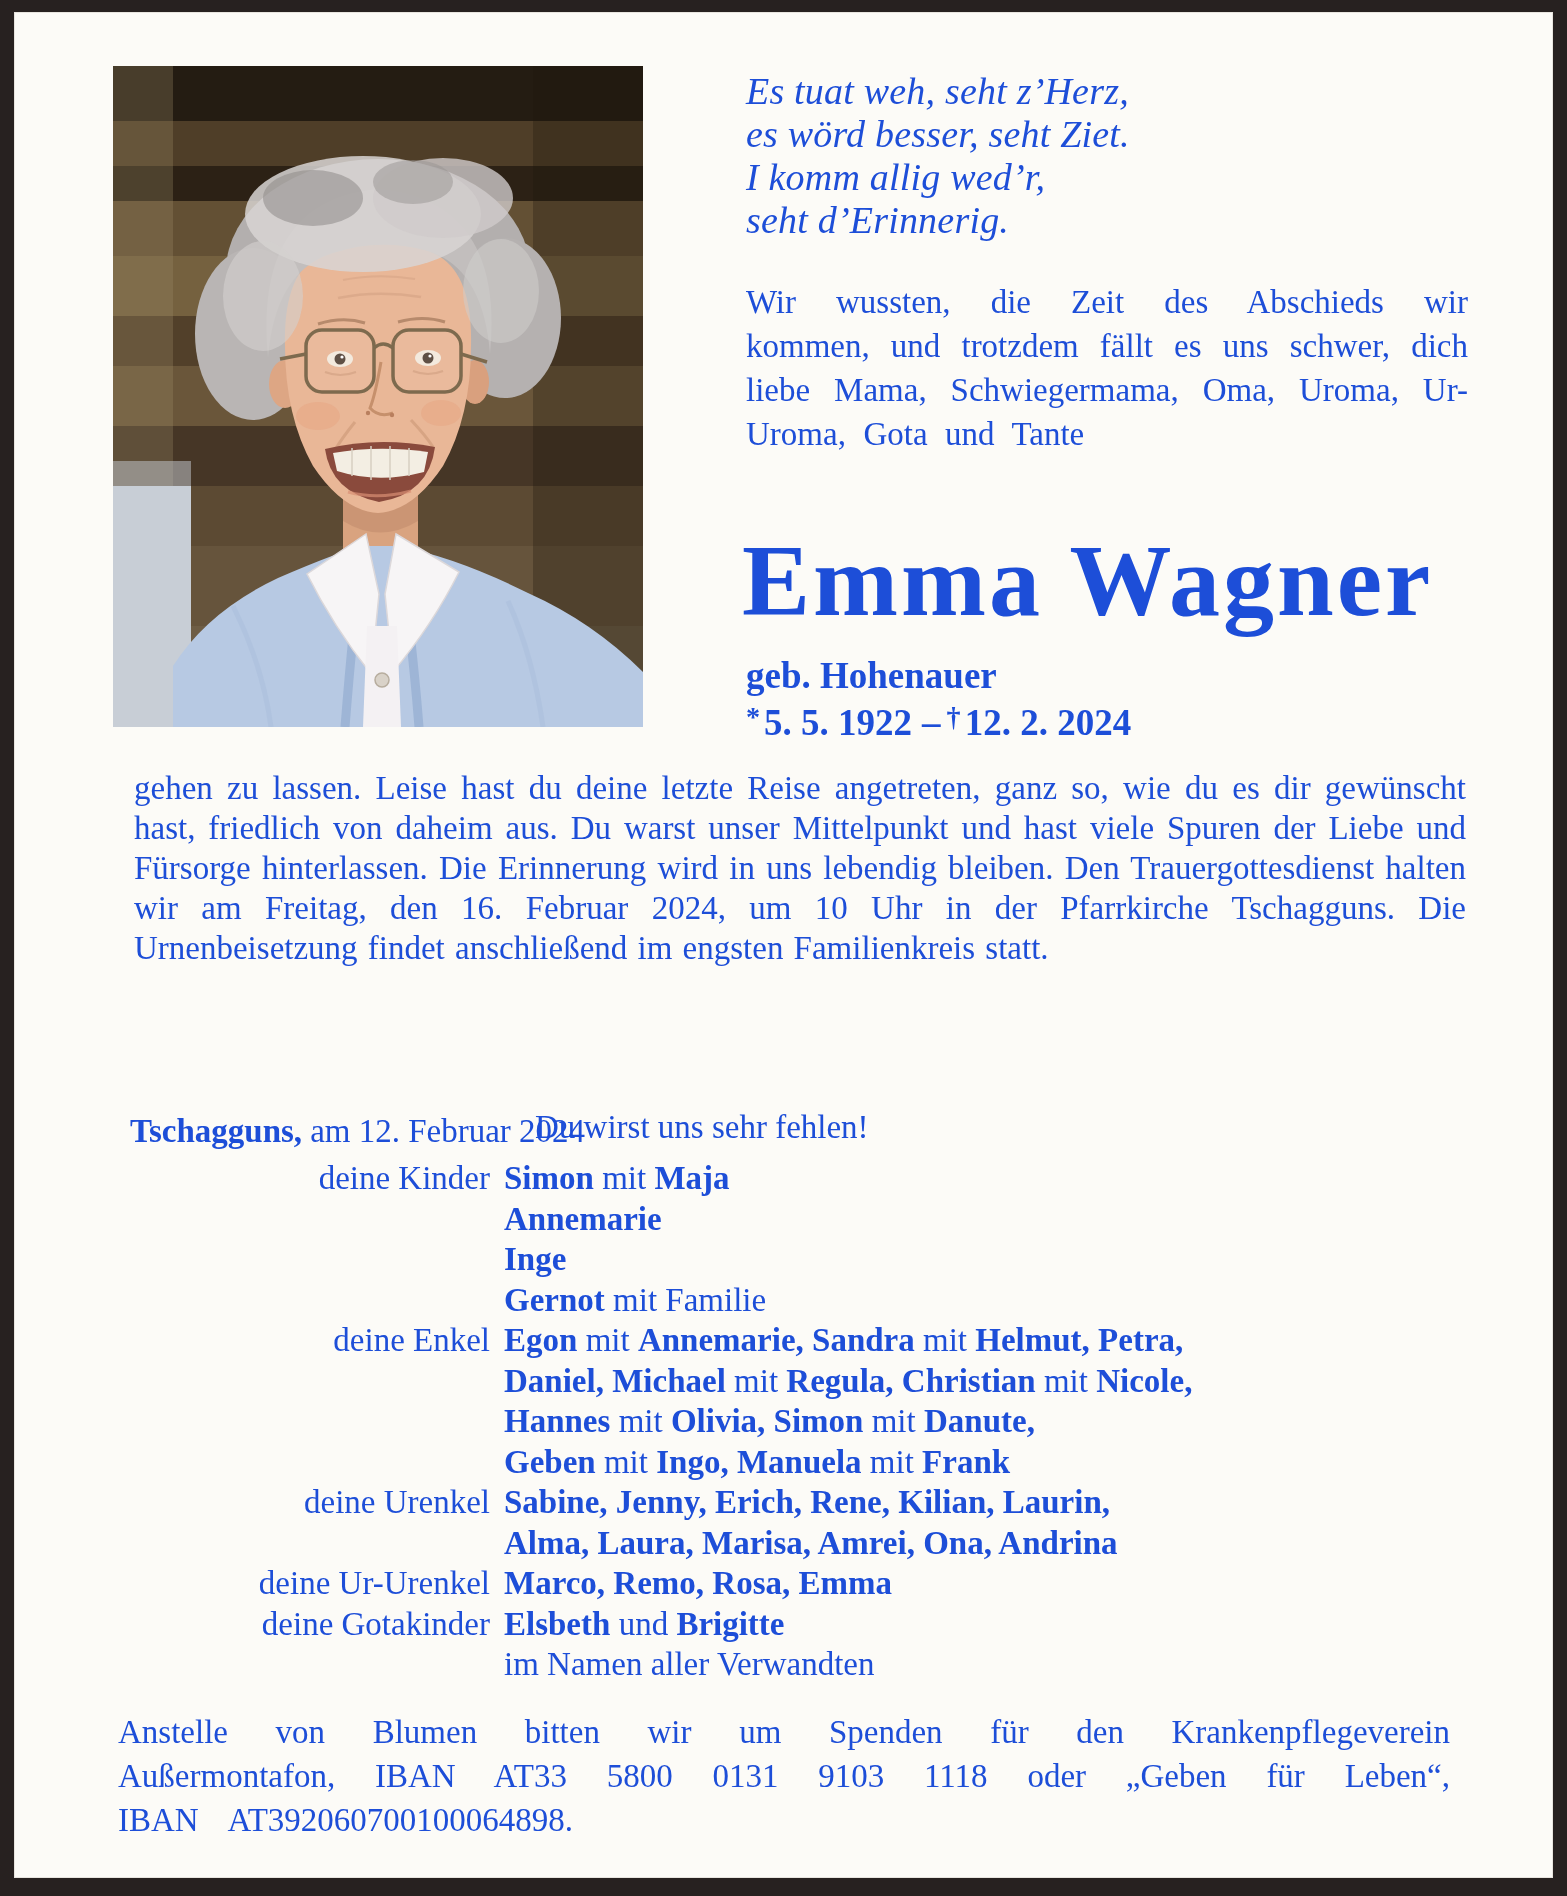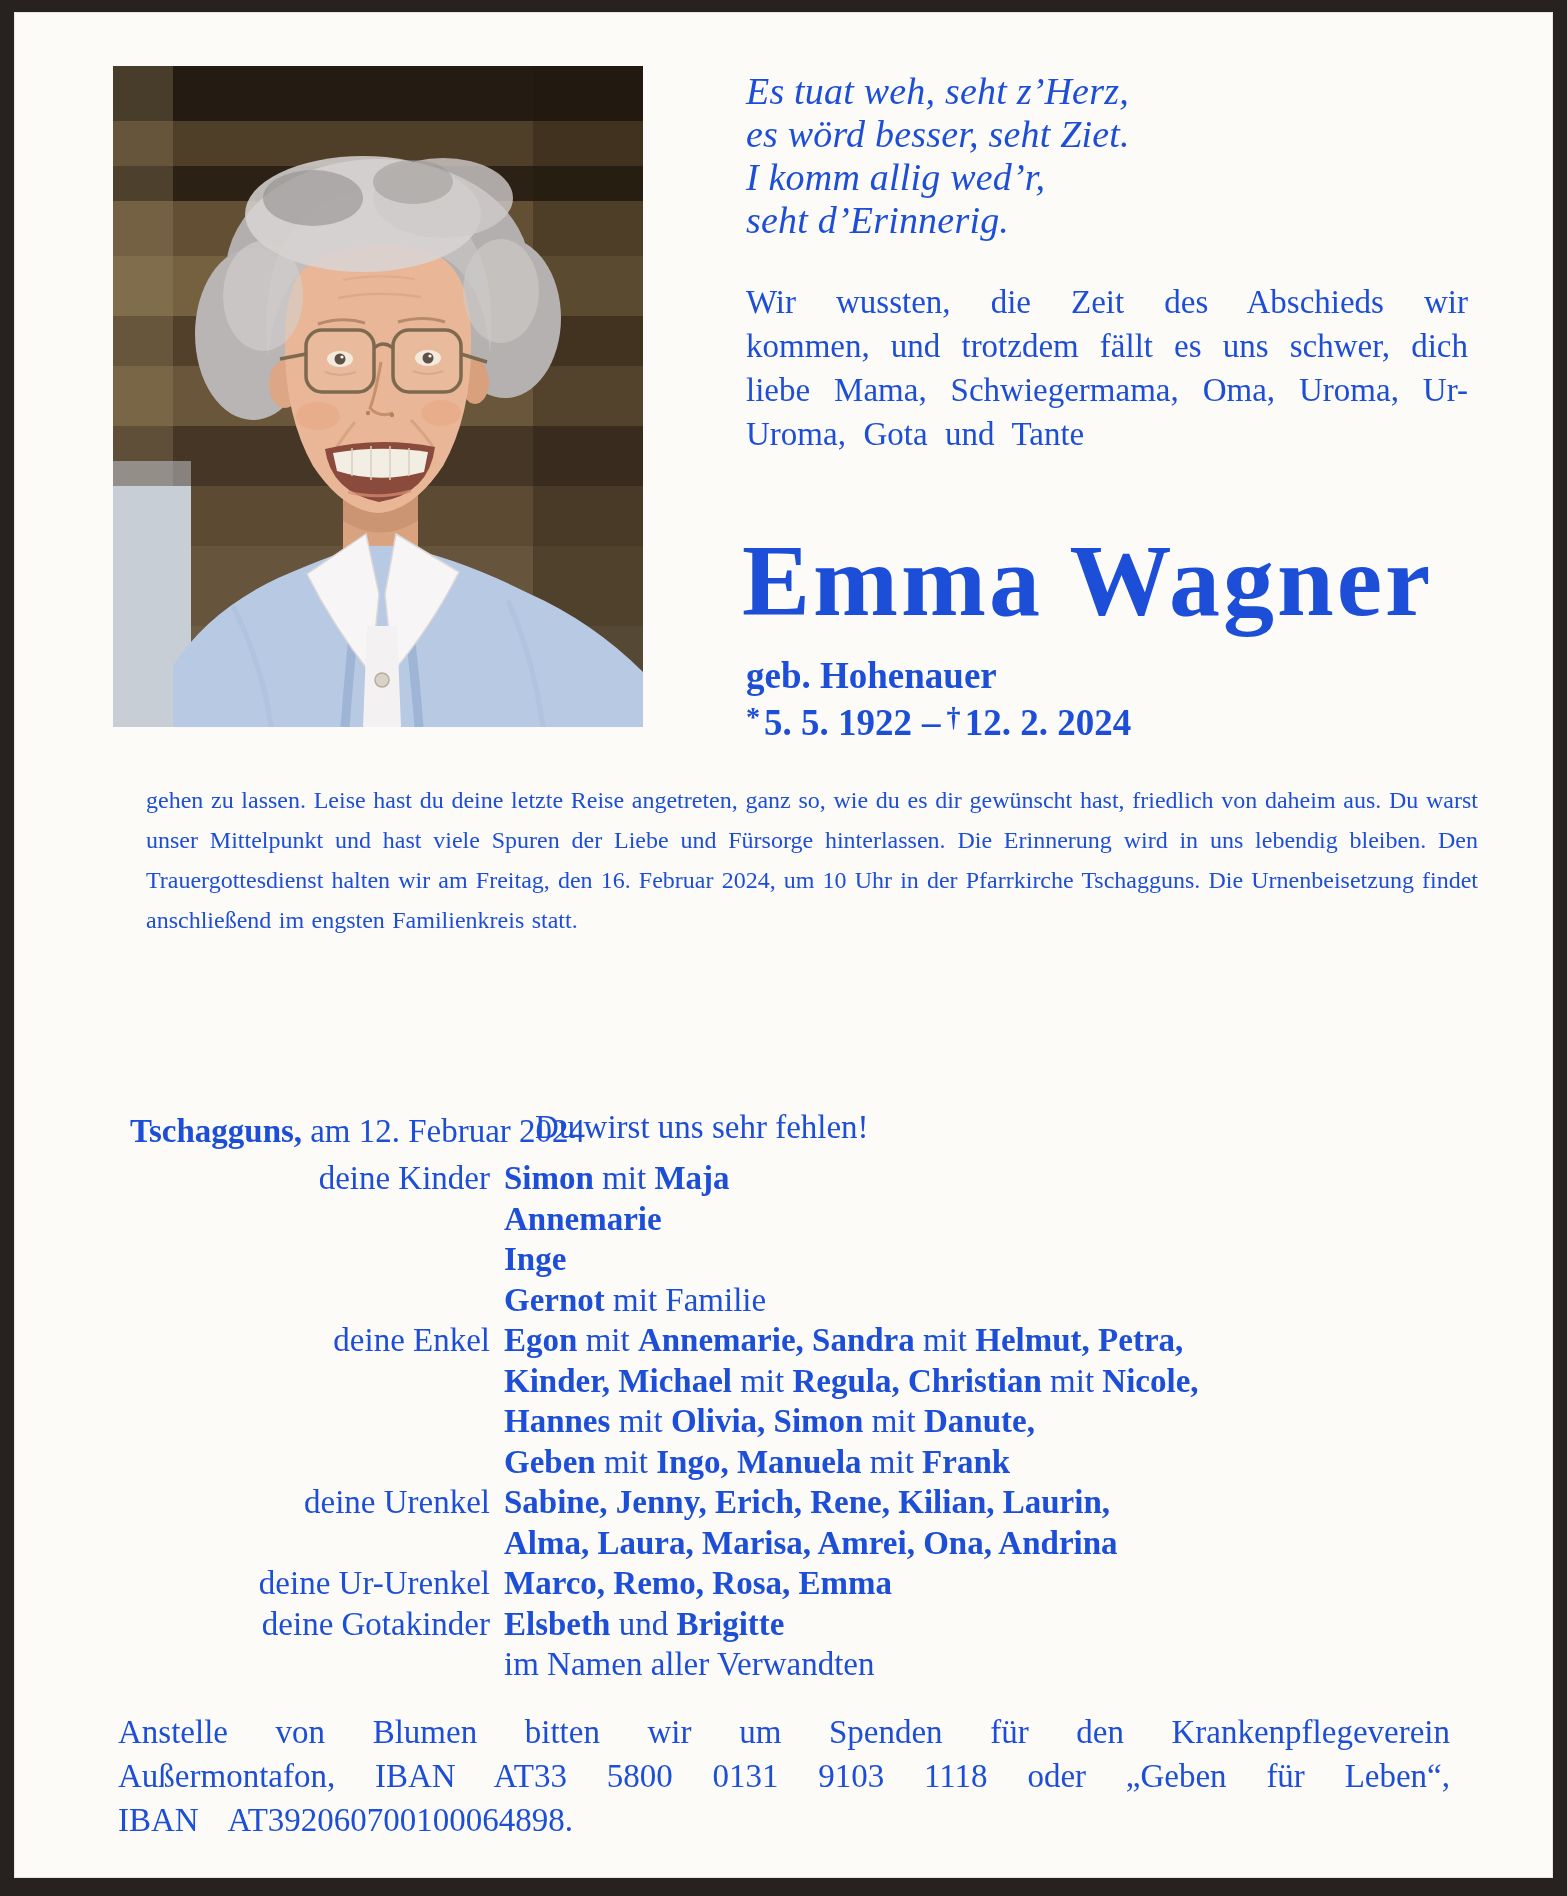--- a/index.html
+++ b/index.html
@@ -40,22 +40,22 @@
     position:absolute;left:732px;top:644px;
     font-size:37px;font-weight:bold;line-height:1.1;
   }
   .dates{
     position:absolute;left:732px;top:690px;
     font-size:37px;font-weight:bold;line-height:1.1;
   }
   .dates .sym{font-size:76%;vertical-align:30%;margin-right:4px;}
   .dates .dash{margin:0 6px 0 10px;}
   .bodytext{
-    position:absolute;left:116px;top:752px;width:1332px;margin:16px;
-    font-size:24px;line-height:40px;text-align:justify;
+    position:absolute;left:116px;top:752px;width:1332px;margin:4px;
+    font-size:33px;line-height:40px;text-align:justify;
     word-spacing:.06em;
   }
   .placeline{
     position:absolute;left:116px;top:1100px;
     font-size:33px;line-height:1.2;
   }
   .placeline .bold{font-weight:bold;margin-right:8px;}
   .farewell{
     position:absolute;left:521px;top:1096px;
     font-size:33px;line-height:1.2;
@@ -209,21 +209,21 @@
         <div class="fam-row">
           <div class="fam-label"></div>
           <div class="fam-value"><span class="bold">Gernot</span><span> mit Familie</span></div>
         </div>
         <div class="fam-row">
           <div class="fam-label">deine Enkel</div>
           <div class="fam-value"><span class="bold">Egon</span><span> mit </span><span class="bold">Annemarie,</span><span> </span><span class="bold">Sandra</span><span> mit </span><span class="bold">Helmut,</span><span> </span><span class="bold">Petra,</span></div>
         </div>
         <div class="fam-row">
           <div class="fam-label"></div>
-          <div class="fam-value"><span class="bold">Kinder,</span><span> </span><span class="bold">Michael</span><span> mit </span><span class="bold">Regula,</span><span> </span><span class="bold">Christian</span><span> mit </span><span class="bold">Nicole,</span></div>
+          <div class="fam-value"><span class="bold">Daniel,</span><span> </span><span class="bold">Michael</span><span> mit </span><span class="bold">Regula,</span><span> </span><span class="bold">Christian</span><span> mit </span><span class="bold">Nicole,</span></div>
         </div>
         <div class="fam-row">
           <div class="fam-label"></div>
           <div class="fam-value"><span class="bold">Hannes</span><span> mit </span><span class="bold">Olivia,</span><span> </span><span class="bold">Simon</span><span> mit </span><span class="bold">Danute,</span></div>
         </div>
         <div class="fam-row">
           <div class="fam-label"></div>
           <div class="fam-value"><span class="bold">Geben</span><span> mit </span><span class="bold">Ingo,</span><span> </span><span class="bold">Manuela</span><span> mit </span><span class="bold">Frank</span></div>
         </div>
         <div class="fam-row">

